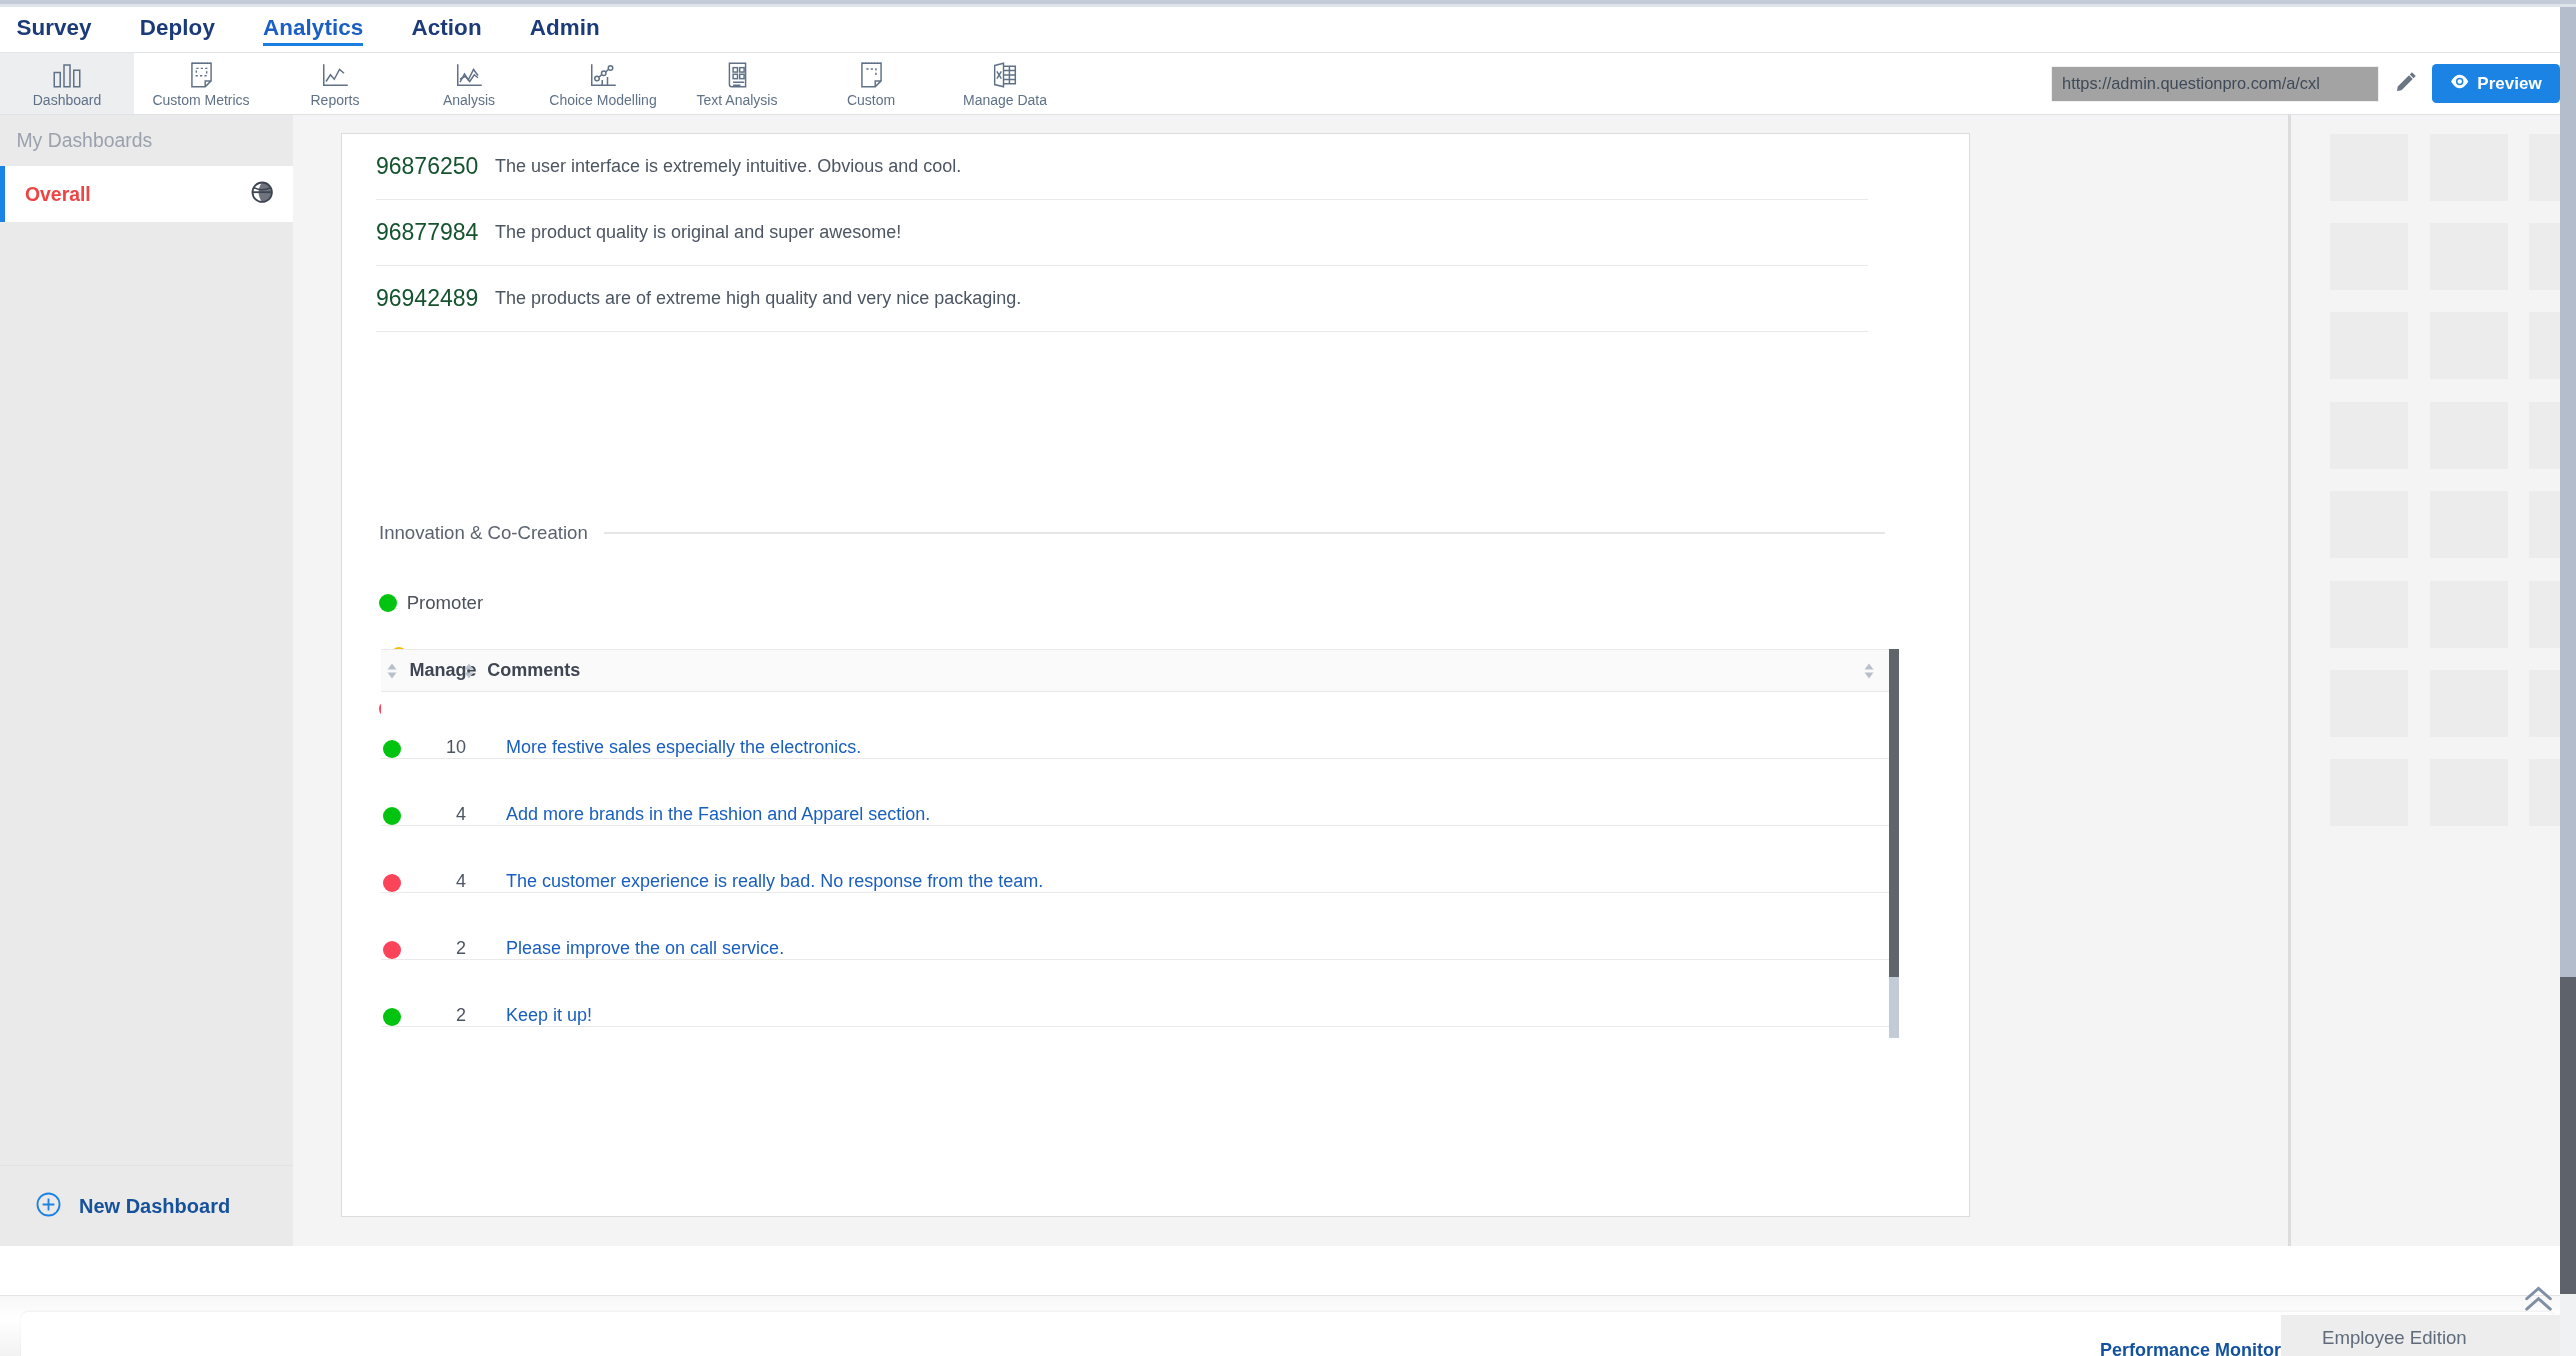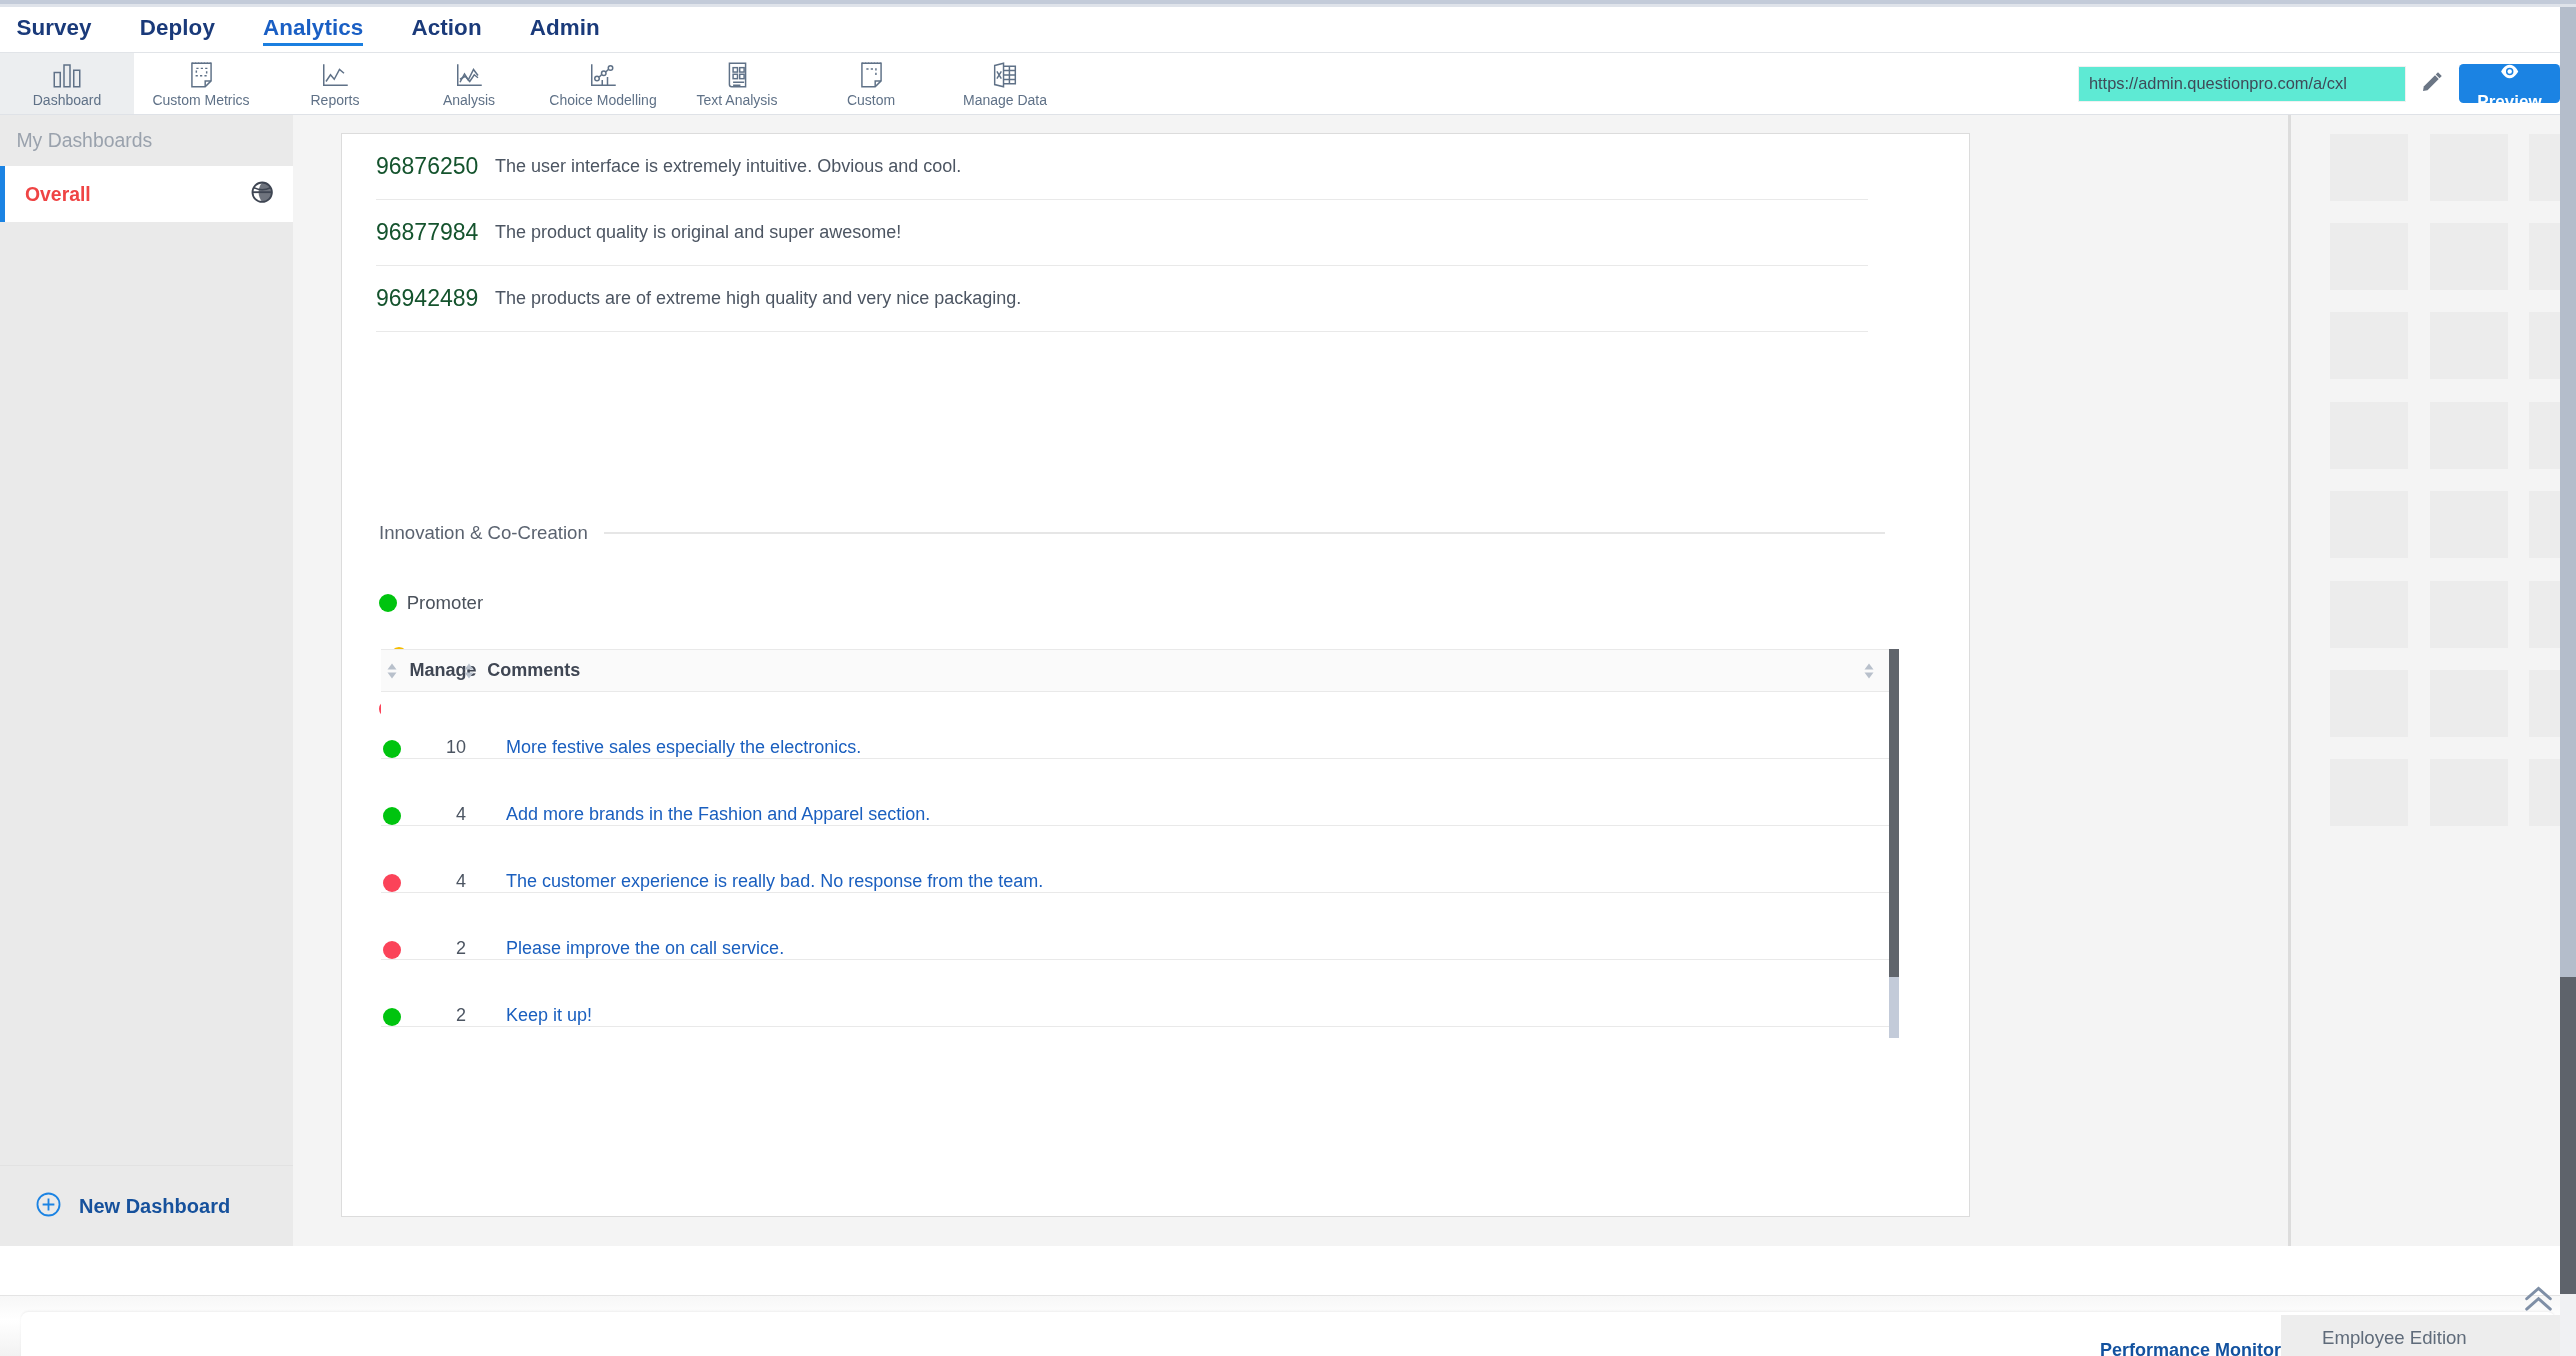--- a/index.html
+++ b/index.html
@@ -43,29 +43,29 @@
   }
   .tool.active { background:#eceef0; }
   .tool .glyph { height:30px; display:flex; align-items:flex-end; }
   .tool .tlabel { font-size:14px; color:#5f7187; white-space:nowrap; }
   .tool svg { display:block; }
 
   .url-wrap {
     margin-left:auto; display:flex; align-items:center; gap:10.4px; padding-right:16.4px;
   }
   .url-box {
-    width:328px; height:36px; background:#5eead4; border:0.7px solid #f0f0f0;
+    width:328px; height:36px; background:#a3a3a3; border:0.7px solid #f0f0f0;
     display:flex; align-items:center; padding:0 10.4px;
     font-size:16.4px; color:#3f4a58; overflow:hidden; white-space:nowrap;
   }
   .pencil-btn { width:33px; height:33px; display:flex; align-items:center; justify-content:center; cursor:pointer; }
   .preview-btn {
     height:39px; background:#1b83e3; color:#fff; border-radius:4.5px;
     display:flex; align-items:center; gap:7.5px; padding:0 18px;
-    font-size:17px; font-weight:700; cursor:pointer;flex-direction:column;
+    font-size:17px; font-weight:700; cursor:pointer;
   }
 
   
   .sidebar {
     position:absolute; top:115px; left:0; width:293px; height:1131px;
     background:#eaeaea;
   }
   .sb-title {
     height:51px; display:flex; align-items:center; padding-left:16.4px;
     font-size:19.4px; color:#9aa2ad;

